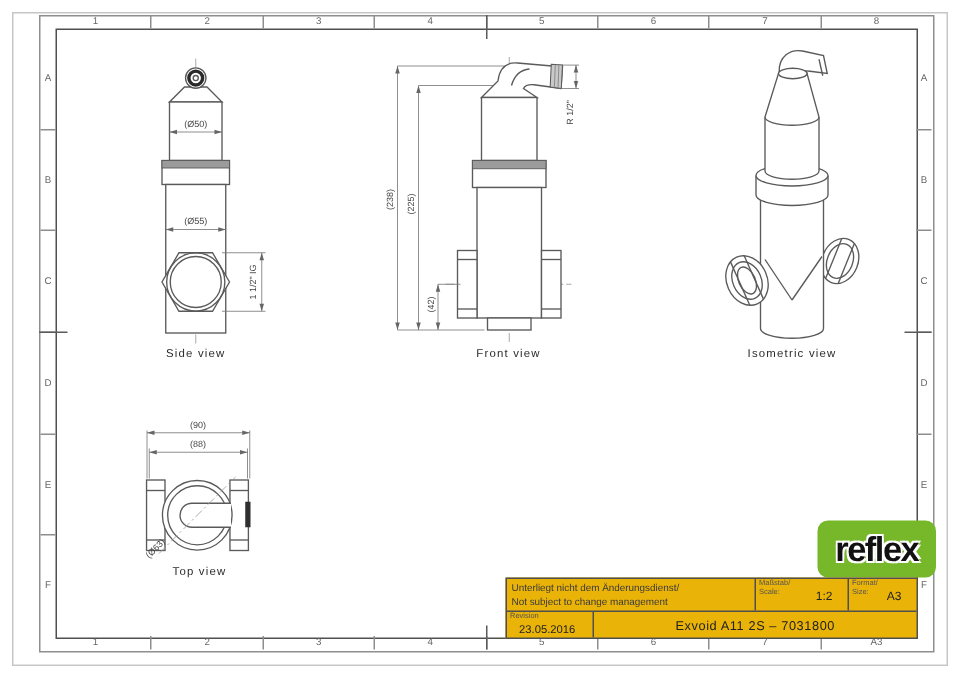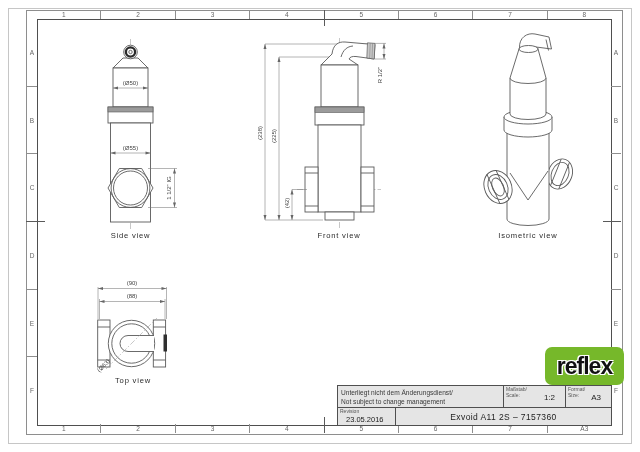--- a/index.html
+++ b/index.html
@@ -15,21 +15,21 @@
   .band-h{left:27px;width:594px;height:9px;flex-direction:row;}
   .band-top{top:10px;} .band-bottom{top:424px;}
   .band-v{top:19px;width:10px;height:405px;flex-direction:column;}
   .band-left{left:27px;} .band-right{left:611px;}
   .band>div{flex:1;display:flex;align-items:center;justify-content:center;}
   .band-h>div{border-right:1px solid #8e8e8e;} .band-h>div:last-child{border-right:none;}
   .band-v>div{border-bottom:1px solid #8e8e8e;} .band-v>div:last-child{border-bottom:none;}
   .cmark{background:#5a5a5a;}
   
   .tblock{left:337px;top:385px;width:273px;height:39px;border:1px solid #4f4f4f;
-          display:flex;flex-direction:column;background:#e5e5e5;color:#333;}
+          display:flex;flex-direction:column;background:#eab308;color:#333;}
   .trow{display:flex;flex:1;}
   .trow1{border-bottom:1px solid #4f4f4f;height:21px;flex:none;}
   .tcell{position:relative;border-right:1px solid #4f4f4f;}
   .tcell:last-child{border-right:none;}
   .note-cell{width:162px;font-size:6.6px;line-height:9px;padding:2px 0 0 3px;color:#3a3a3a;}
   .scale-cell{width:61px;} .format-cell{flex:1;}
   .rev-cell{width:57px;text-align:center;} .title-cell{flex:1;display:flex;align-items:center;justify-content:center;}
   .lab{position:absolute;left:2px;top:1px;font-size:5px;line-height:5.5px;color:#555;}
   .val-mid{position:absolute;right:10px;top:7px;font-size:8px;color:#222;}
   .rev-date{position:absolute;left:8px;top:7px;font-size:7.5px;color:#222;}
@@ -256,18 +256,18 @@
         </div>
         <div class="val-mid">A3</div>
       </div>
     </div>
     <div class="trow">
       <div class="tcell rev-cell">
         <div class="lab">Revision</div>
         <div class="rev-date">23.05.2016</div>
       </div>
       <div class="tcell title-cell">
-        <span class="dtitle">Exvoid A11 2S – 7157360</span>
+        <span class="dtitle">Exvoid A11 2S – 7031800</span>
       </div>
     </div>
   </div>
 
 </div>
 
 </body></html>

